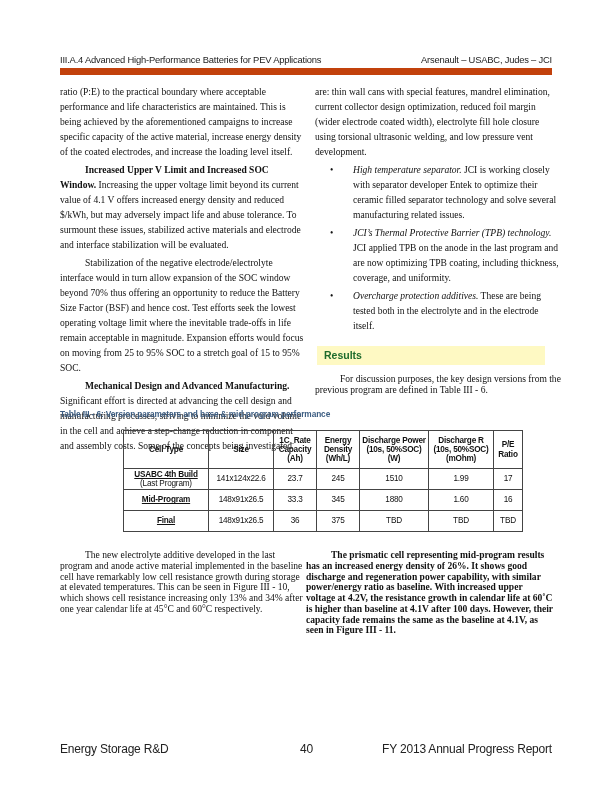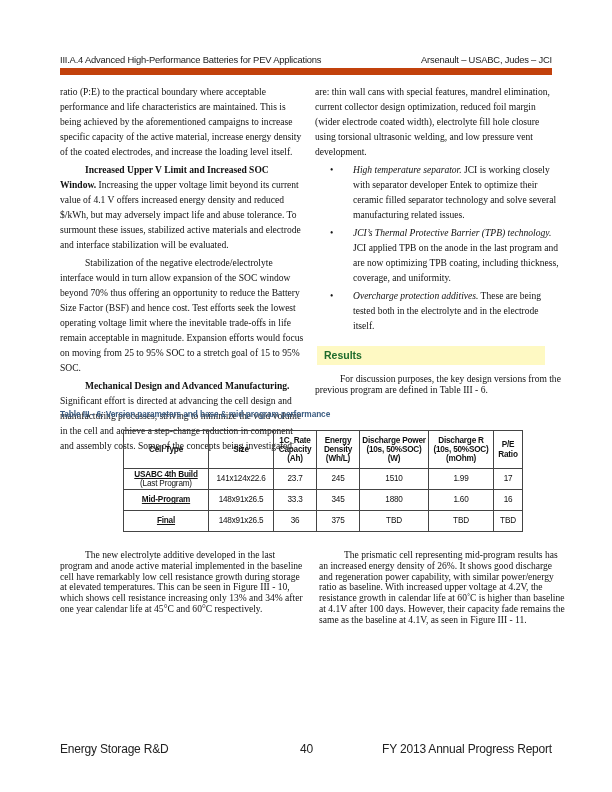--- a/index.html
+++ b/index.html
@@ -24,21 +24,21 @@
   table.t { position: absolute; left: 123px; top: 430px; border-collapse: collapse; font-family: "Liberation Sans", sans-serif; font-size: 8.2px; color: #111; }
   table.t td, table.t th { border: 1px solid #444; text-align: center; vertical-align: middle; padding: 0 2px; letter-spacing: -0.2px; }
   table.t th { font-weight: bold; height: 37px; line-height: 9.2px; }
   table.t td { height: 20px; line-height: 9.2px; }
   table.t tr:first-child th { border-top: 1px solid #444; }
   .ctype { font-weight: bold; text-decoration: underline; }
   .csub { font-weight: normal; }
   .bot { position: absolute; font-size: 9.55px; line-height: 10.75px; width: 247px; }
   .bot p { margin: 0; text-indent: 25px; }
   .botL { left: 60px; top: 550px; }
-  .botR { left: 319px; top: 550px; }
+  .botR { left: 306px; top: 550px; font-weight: bold; }
   .ftr { position: absolute; top: 742px; font-family: Liberation Sans, sans-serif; font-size: 12px; color: #222; letter-spacing: -0.2px; }
 </style>
 </head>
 <body>
 
 <div class="hdr">
   <span class="l">III.A.4 Advanced High-Performance Batteries for PEV Applications</span>
   <span class="r">Arsenault – USABC, Judes – JCI</span>
 </div>
 

